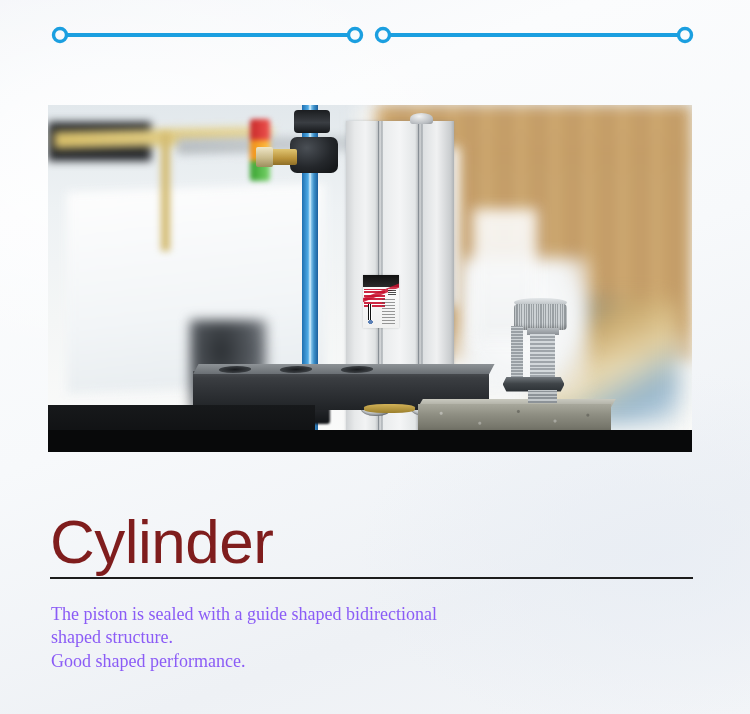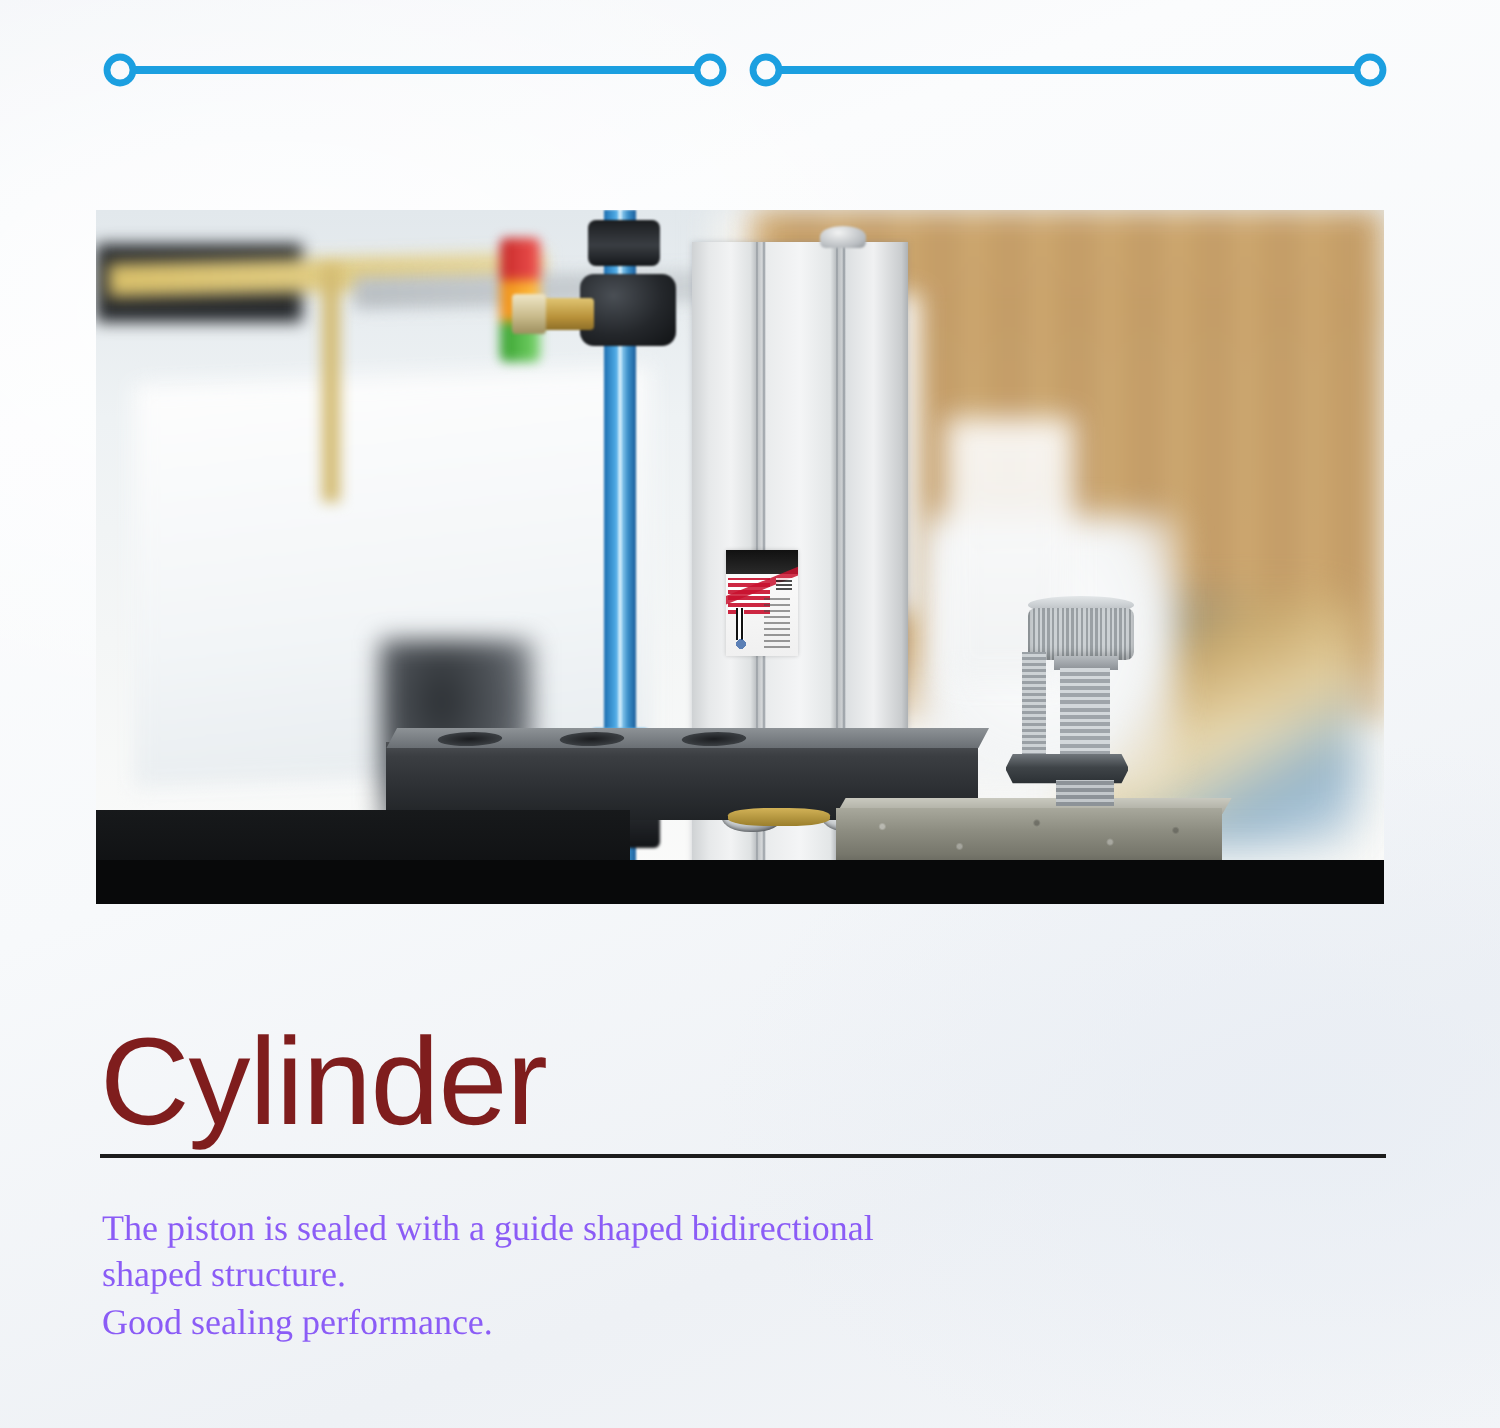--- a/index.html
+++ b/index.html
@@ -460,14 +460,14 @@
   </div>
 </div>
 
 <div class="title">Cylinder</div>
 
 <div class="rule"></div>
 
 <div class="desc">
   <span>The piston is sealed with a guide shaped bidirectional</span>
   <span>shaped structure.</span>
-  <span>Good sealing performance.</span>
+  <span>Good shaped performance.</span>
 </div>
 
 </body></html>

